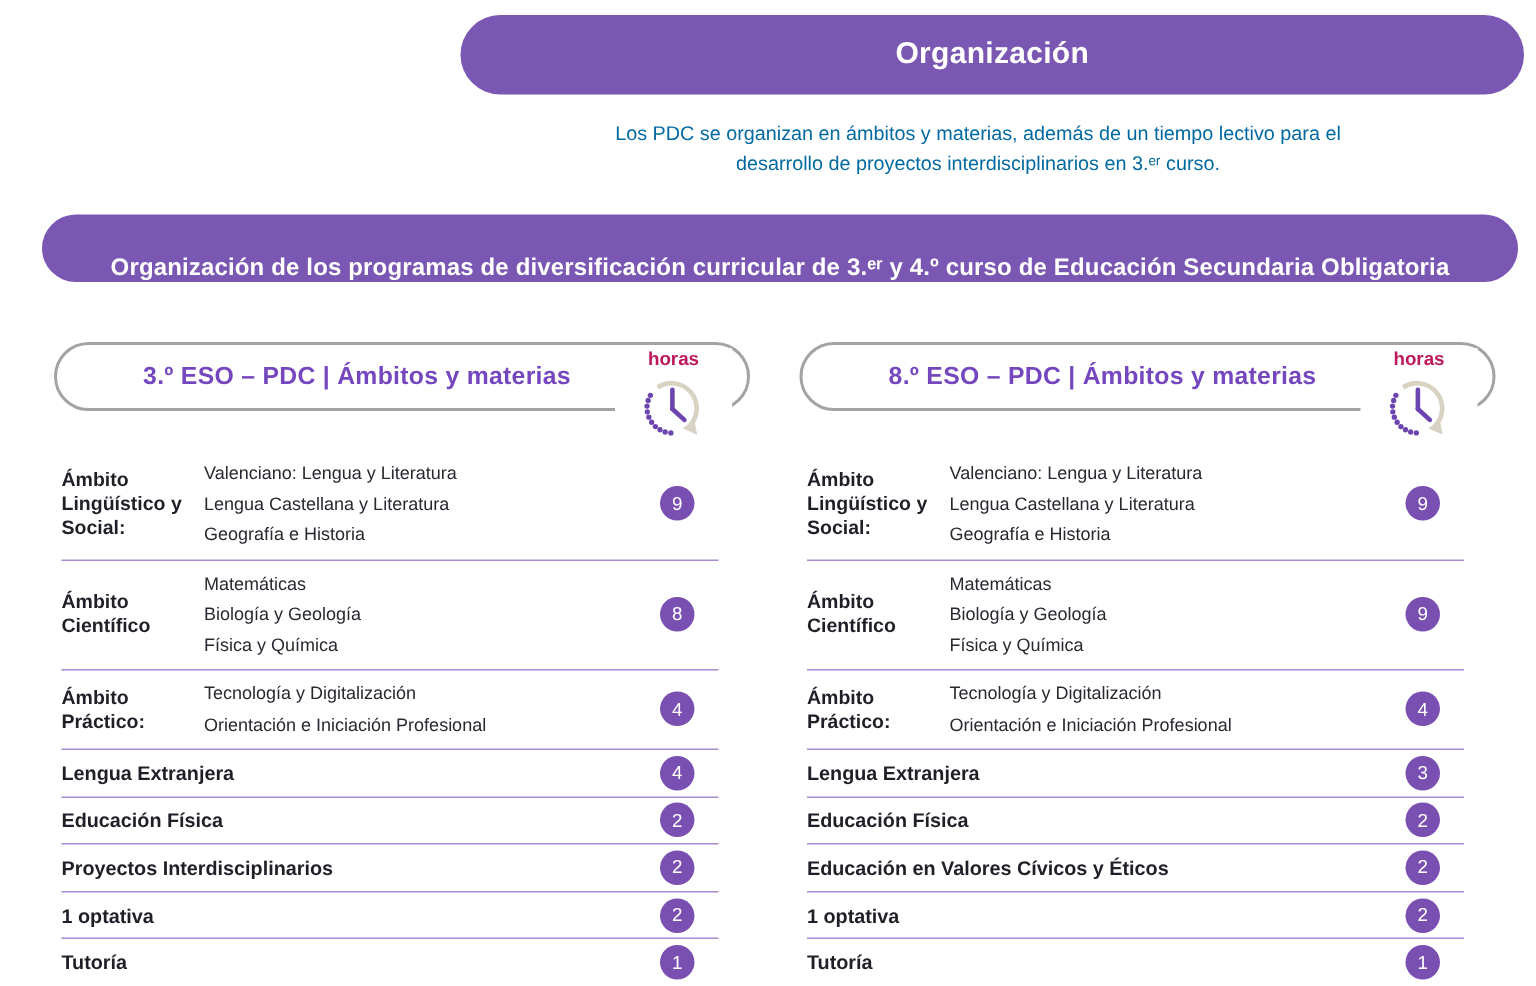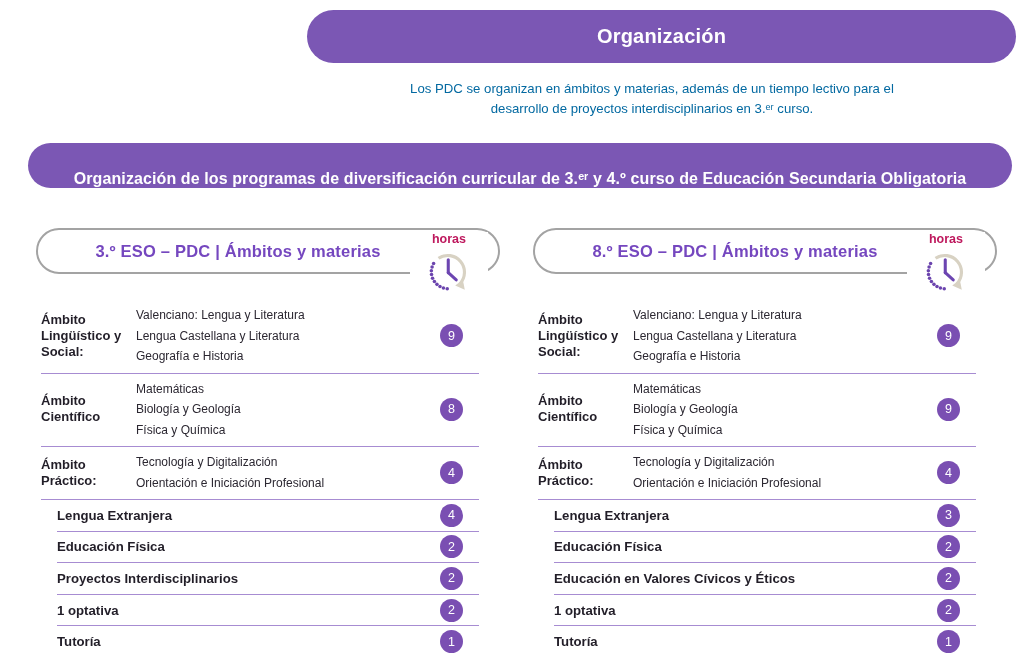--- a/index.html
+++ b/index.html
@@ -36,21 +36,21 @@
   .clock  { width:52px; height:52px; margin-top:-1px; }
   .clock .arc   { fill:none; stroke:#D8D2C3; stroke-width:3.4; }
   .clock .ahead { fill:#D8D2C3; }
   .clock .dot   { fill:#6B44AE; }
   .clock .hand  { fill:none; stroke:#6C45B1; stroke-width:3.3; stroke-linecap:round; }
 
   
   .rows { margin:26px 0 0 5px; width:438px; }
   .row  { display:flex; align-items:center; border-bottom:1px solid #A78CD2; }
   .row.group  { padding:5px 0 6px; }
-  .row.simple { height:31.6px;margin-left:16px; }
+  .row.simple { height:31.6px; }
   .rlabel { width:95px; padding-right:10px; font-weight:bold; font-size:13px; line-height:16px; color:#221E28; }
   .rsubjects { flex:1; font-size:12px; line-height:20.5px; color:#2B2731; }
   .rlabel-wide { flex:1; font-weight:bold; font-size:13.2px; color:#221E28; }
   .badge { width:23px; height:23px; border-radius:50%; background:#7A4FB2; color:#ffffff;
            font-size:12.5px; display:flex; align-items:center; justify-content:center;
            margin-left:auto; margin-right:16px; flex-shrink:0; }
 </style>
 </head>
 <body>
 

